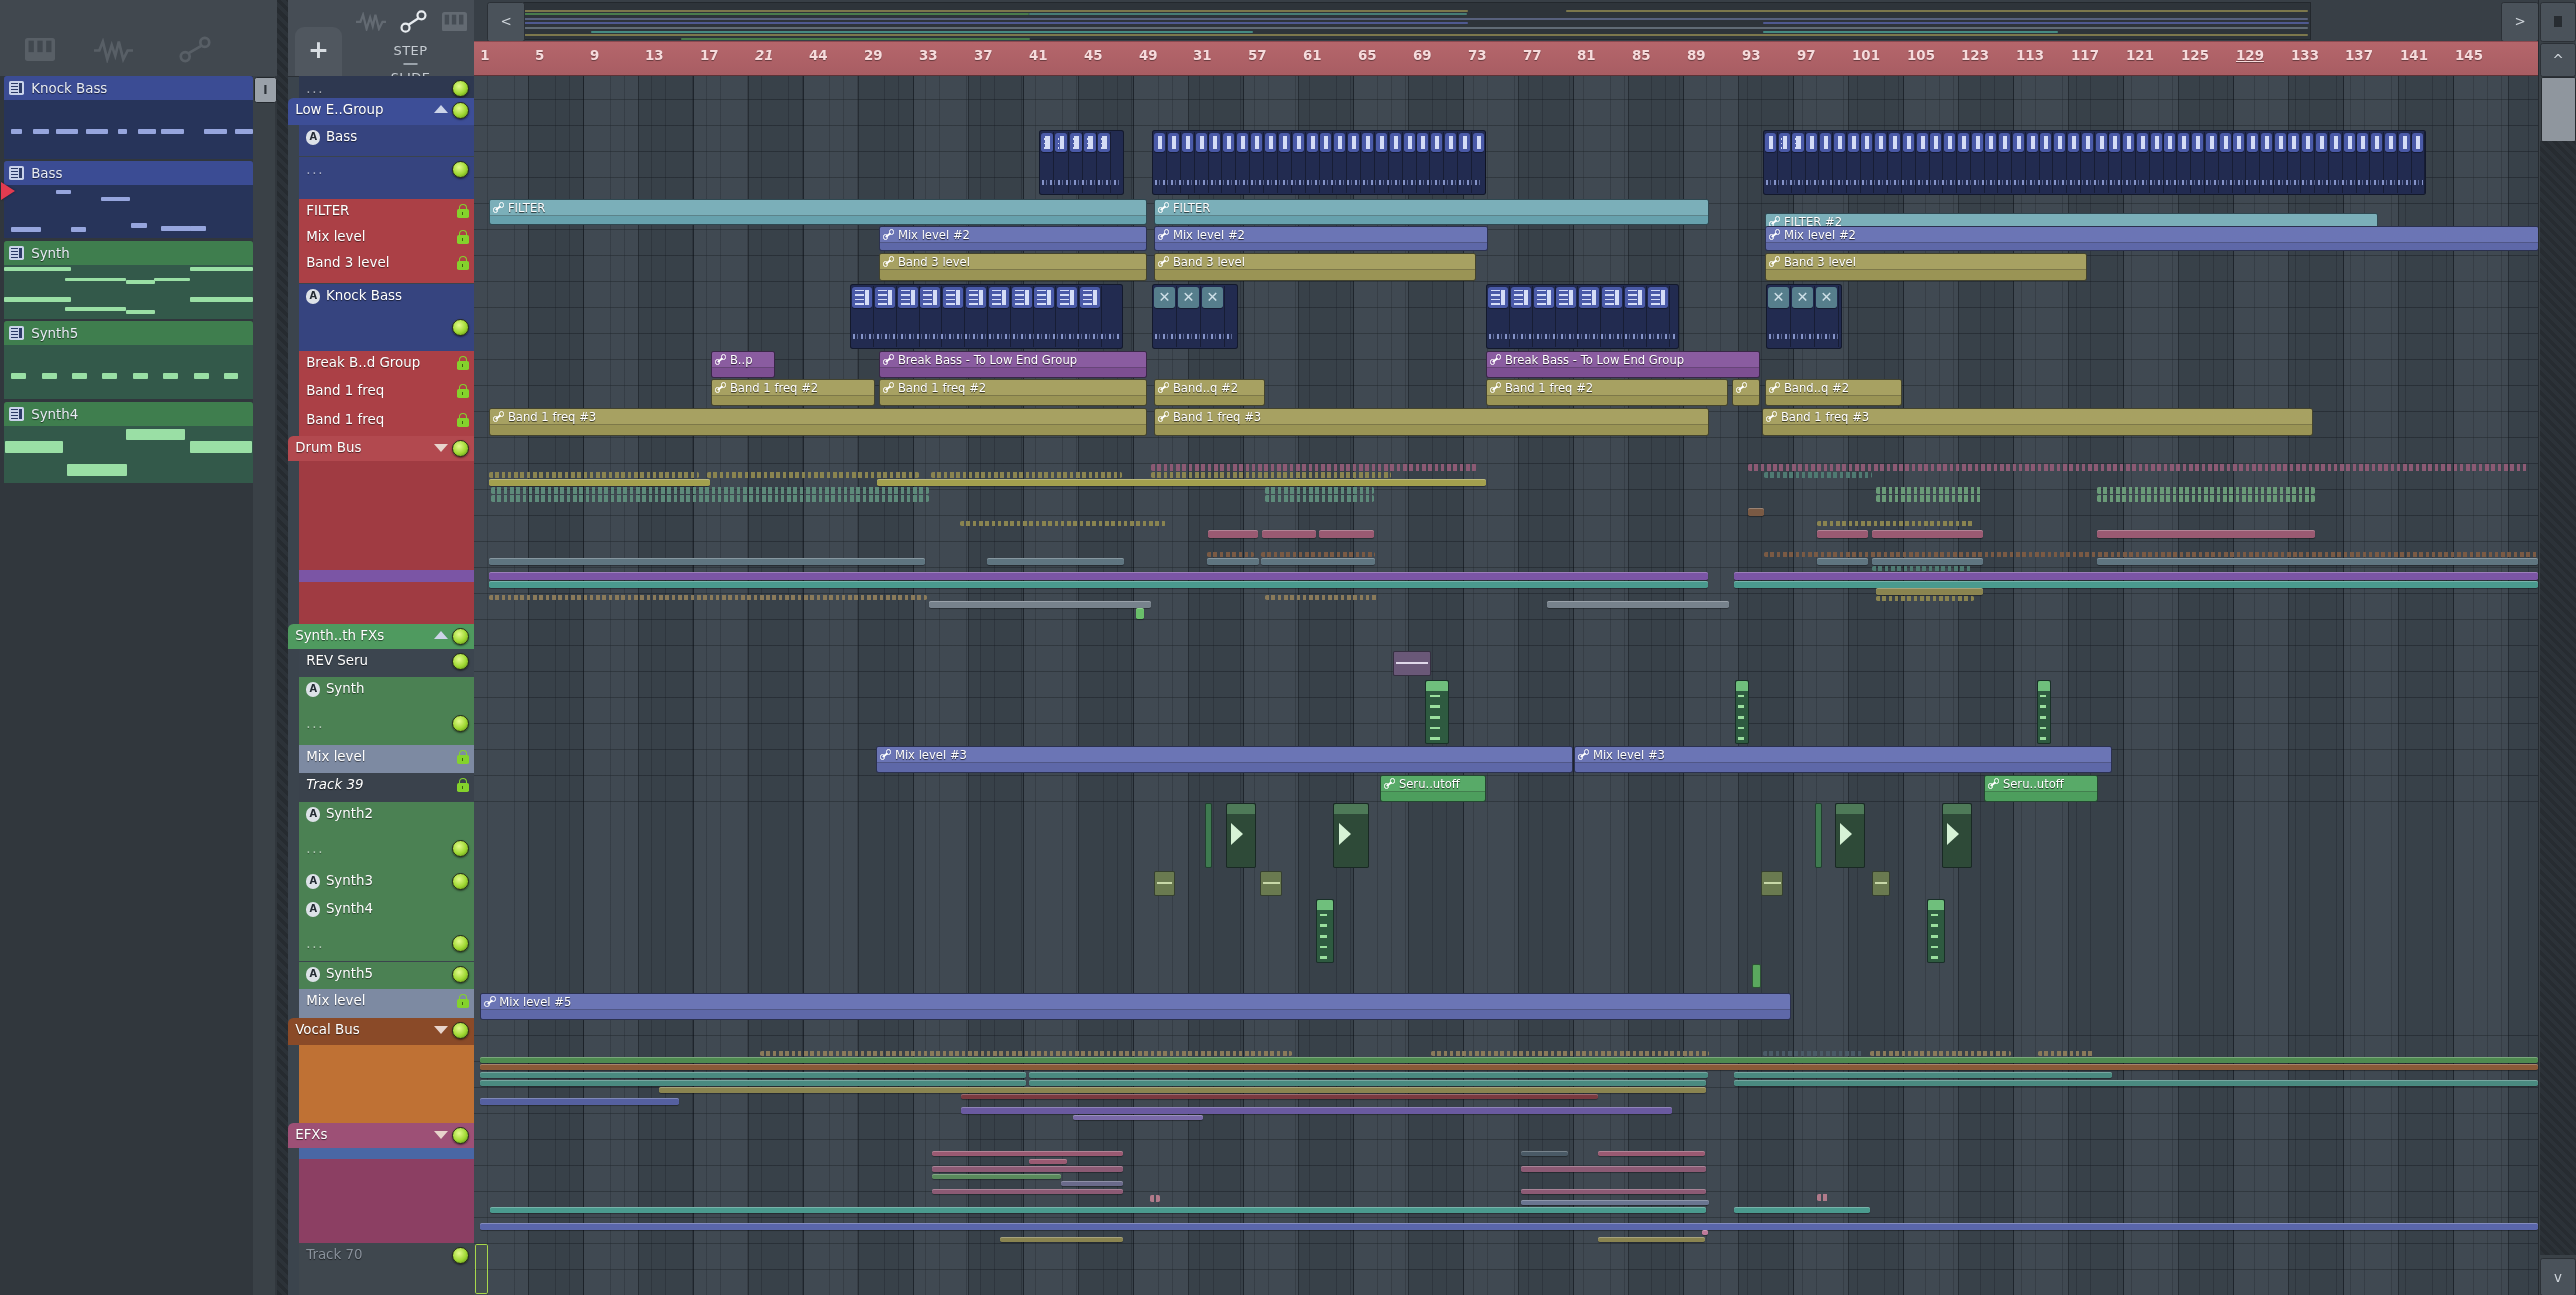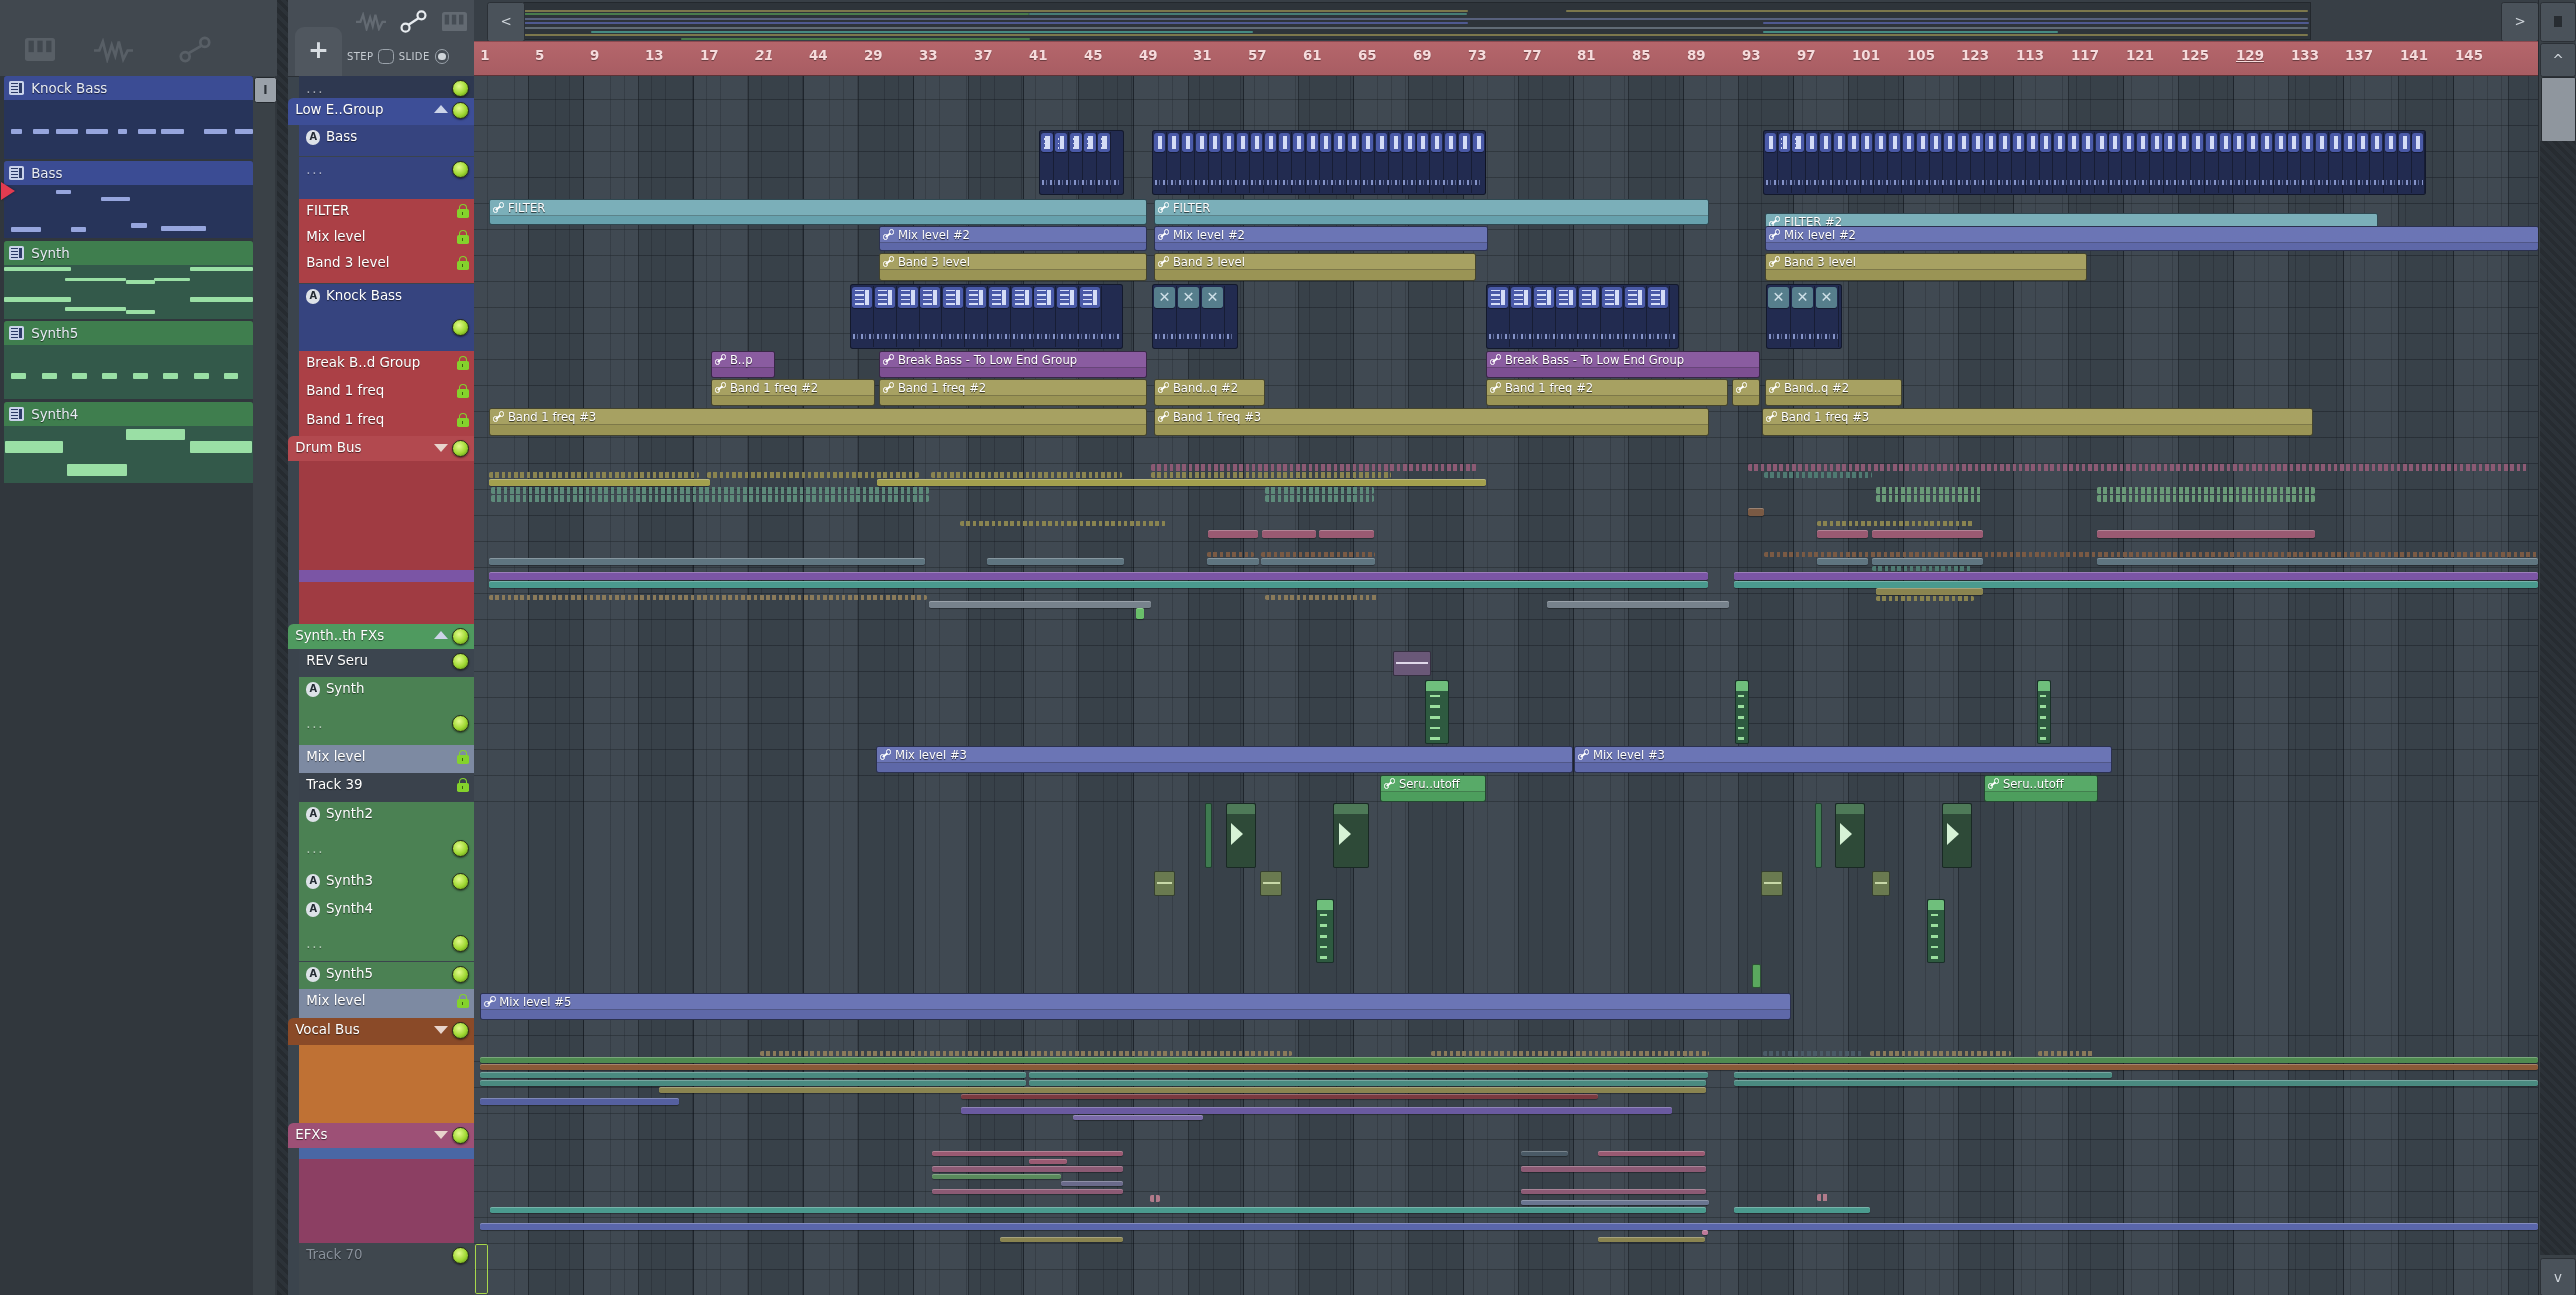--- a/index.html
+++ b/index.html
@@ -26,21 +26,21 @@
   .note.green{background:#9adfa5;}
   #play-arrow{left:0.9px;top:106px;width:0;height:0;border-left:14.3px solid #e23b50;border-top:9.8px solid transparent;border-bottom:9.8px solid transparent;filter:drop-shadow(0 0.9px 0.9px rgba(0,0,0,.5));}
   #pat-scroll{left:253px;top:76px;width:22.4px;height:1219px;background:#3a4147;}
   #pat-scroll-handle{left:254px;top:77px;width:20.6px;height:24px;background:#9aa1a9;border-radius:2.7px;border:0.9px solid #23282d;color:#2c3238;font-weight:bold;font-size:11.6px;display:flex;align-items:center;justify-content:center;}
   #panel-divider{left:277px;top:0;width:10.7px;height:1295px;background:repeating-linear-gradient(45deg,#262b30 0 3.6px,#2c3238 3.6px 7.2px);}
 
   
   #track-header{left:288px;top:0;width:186px;height:76px;background:#464d55;border-bottom:0.9px solid #2b3036;}
   #add-track-tab{left:295px;top:27px;width:47px;height:49px;background:#50575f;border-radius:9px 9px 0 0;color:#d8dde2;font-size:25px;font-weight:bold;text-align:center;line-height:45px;}
   #hdr-icons{left:349px;top:3.6px;width:125px;height:36px;display:flex;align-items:center;justify-content:space-around;}
-  #hdr-toggles{left:347px;top:43px;width:127px;height:27px;display:flex;align-items:center;gap:5px;color:#c6ccd2;font-size:10px;letter-spacing:0.4px;}
+  #hdr-toggles{left:347px;top:43px;width:127px;height:27px;display:flex;align-items:center;gap:5px;color:#c6ccd2;font-size:13px;letter-spacing:0.4px;flex-direction:column;}
   .chk{width:13.4px;height:13.4px;border:1.8px solid #9aa2aa;border-radius:4.5px;}
   .rad{width:12.5px;height:12.5px;border:1.8px solid #9aa2aa;border-radius:50%;position:relative;}
   .rad::after{content:"";position:absolute;left:2.7px;top:2.7px;width:7.2px;height:7.2px;border-radius:50%;background:#cfd5da;}
 
   
   .trow{position:absolute;box-sizing:border-box;display:flex;align-items:flex-start;padding:3.6px 5.4px 0 7.2px;}
   .trow .lbl{color:#fff;font-size:13.4px;text-shadow:0 0.9px 0.9px rgba(0,0,0,.55);white-space:nowrap;overflow:hidden;flex:1 1 auto;}
   .trow.hdr{border-radius:5.4px 0 0 0;}
   .tri-up{width:0;height:0;border-left:7.2px solid transparent;border-right:7.2px solid transparent;border-bottom:8px solid #ccd4e8;margin:3.6px 3.6px 0 0;}
   .tri-down{width:0;height:0;border-left:7.2px solid transparent;border-right:7.2px solid transparent;border-top:8px solid #e8d4cc;margin:4.5px 3.6px 0 0;}
@@ -319,21 +319,21 @@
         <span class="lbl">Synth</span>
       </div>
       <div class="trow" style="left: 299px; width: 175px; top: 711px; height: 34px; background: rgb(75, 129, 83);">
         <span class="dots lbl">...</span>
         <span class="led"></span>
       </div>
       <div class="trow" style="left: 299px; width: 175px; top: 745px; height: 28px; background: rgb(125, 138, 162);">
         <span class="lbl">Mix level</span>
         <span class="lock"></span>
       </div>
-      <div class="trow" style="left: 299px; width: 175px; top: 773px; height: 29.5px; background: rgb(58, 66, 76);">
+      <div class="trow" style="left: 299px; width: 175px; top: 773px; height: 29.5px; background: rgb(58, 66, 76); font-style: italic;">
         <span class="lbl">Track 39</span>
         <span class="lock"></span>
       </div>
       <div class="trow" style="left: 299px; width: 175px; top: 802px; height: 34px; background: rgb(75, 129, 83);">
         <span class="aicon">A</span>
         <span class="lbl">Synth2</span>
       </div>
       <div class="trow" style="left: 299px; width: 175px; top: 836px; height: 33px; background: rgb(75, 129, 83);">
         <span class="dots lbl">...</span>
         <span class="led"></span>

